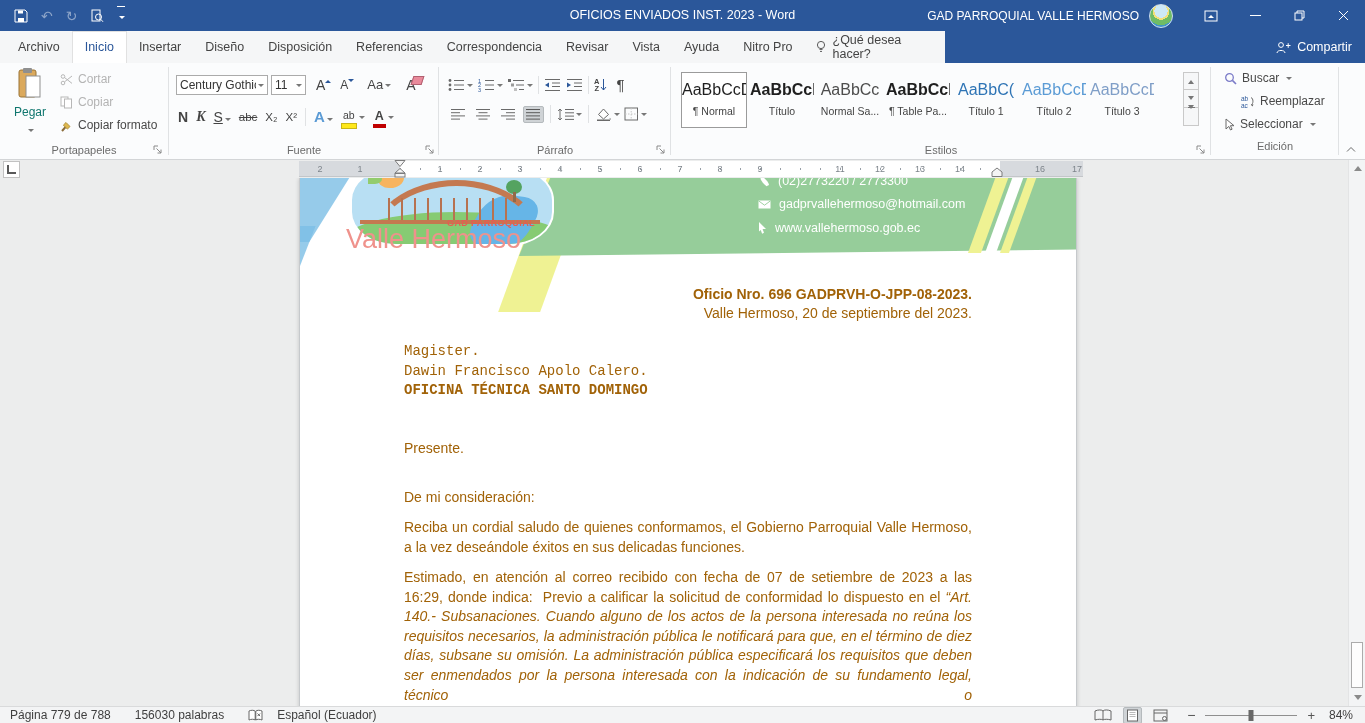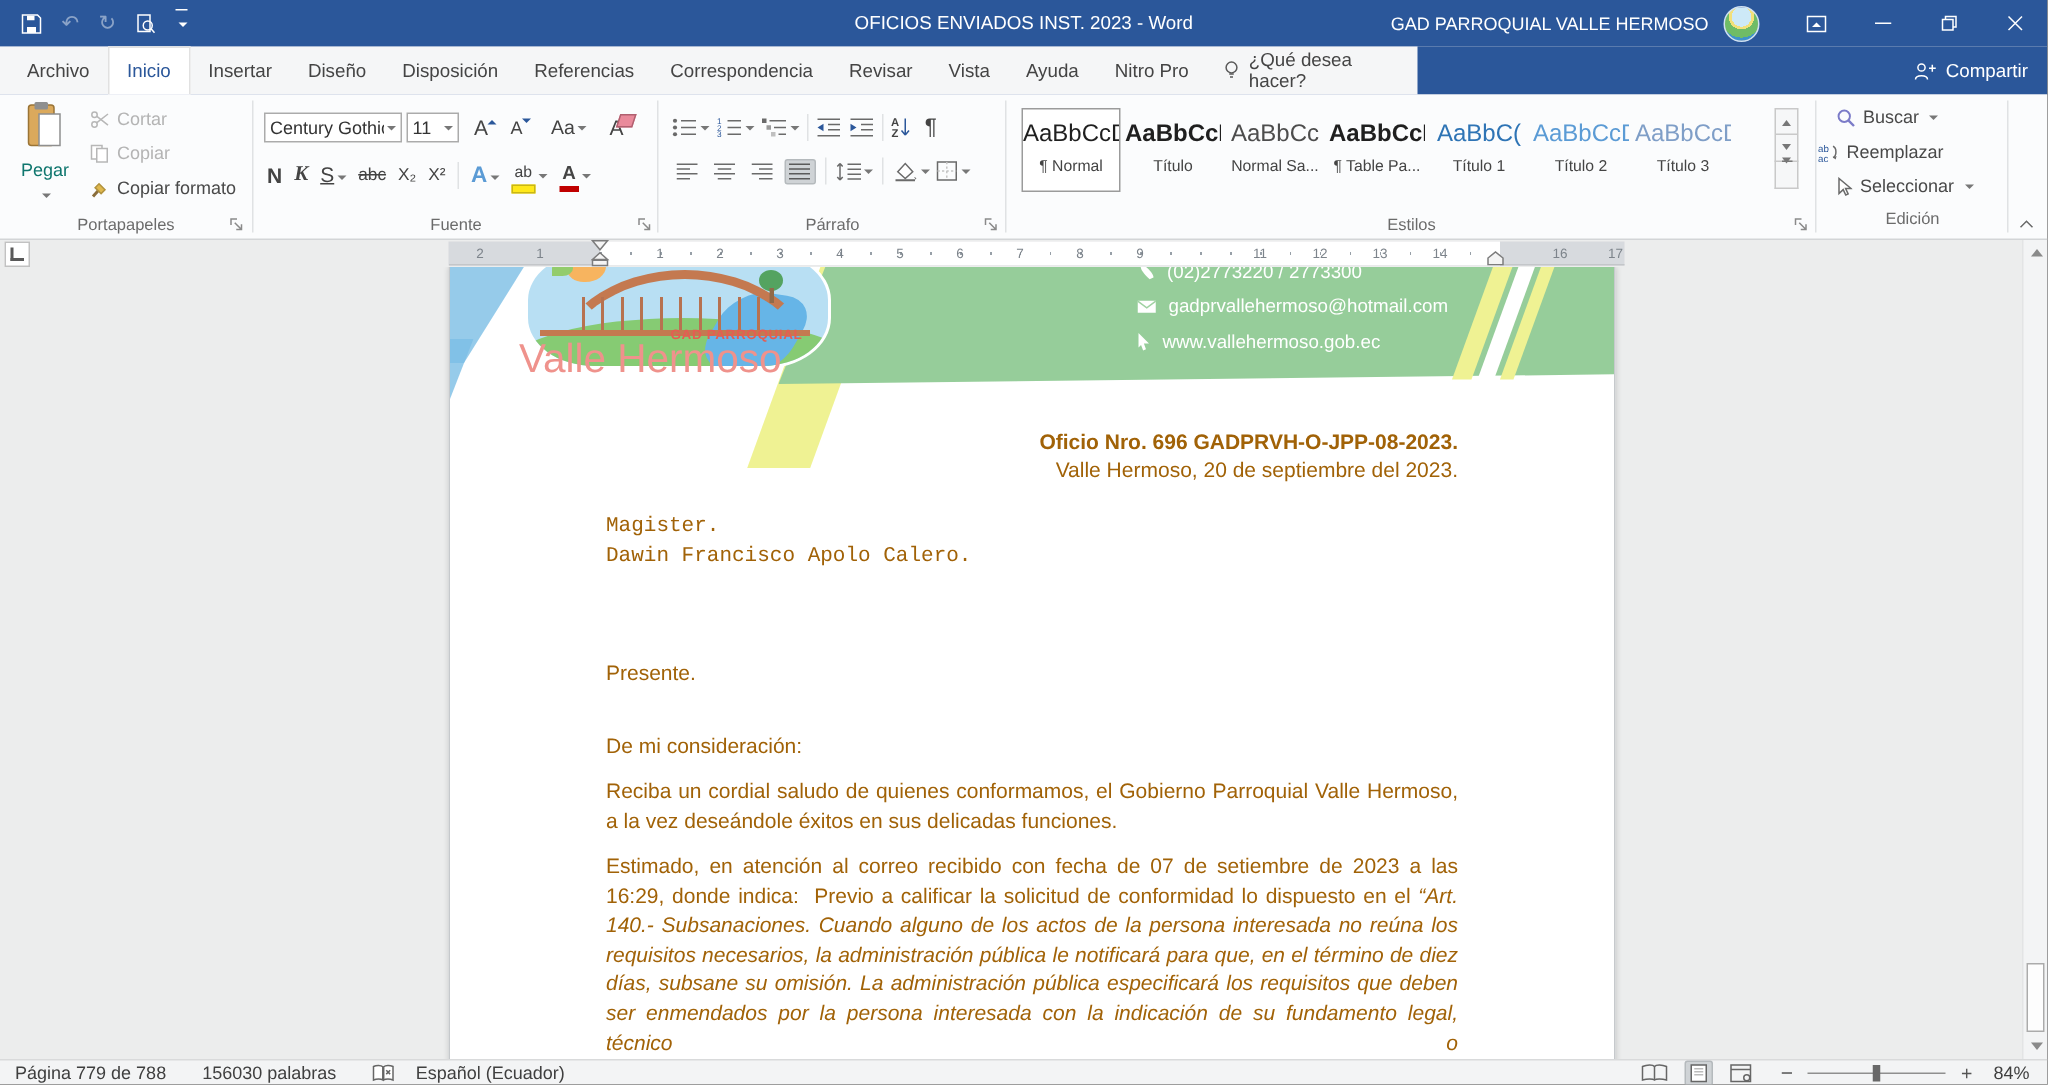--- a/index.html
+++ b/index.html
@@ -467,21 +467,21 @@
       <div class="abs rbtn-row" style="left:12px;top:8px;">
         <span>
           <svg width="13" height="13">
               <circle cx="5.5" cy="5.5" r="3.8" fill="none" stroke="#7b7bc8" stroke-width="1.3"></circle>
               <line x1="8.4" y1="8.4" x2="12" y2="12" stroke="#7b7bc8" stroke-width="1.6"></line>
             </svg>
         </span>
         <span>Buscar</span>
           <span class="dda"></span>
       </div>
-      <div class="abs rbtn-row" style="left:0;top:31px;text-align:center;">
+      <div class="abs rbtn-row" style="left:29px;top:31px;text-align:center;">
         <span>
           <svg width="14" height="13">
               <text x="0" y="6" font-size="6.5" fill="#2b579a" font-family="sans-serif">ab</text>
               <text x="0" y="13" font-size="6.5" fill="#2b579a" font-family="sans-serif">ac</text>
               <path d="M10 2.5c2.6 1 2.6 6.5 0 7.5" fill="none" stroke="#6a6a6a"></path>
               <path d="M10 10l2.4-1-.6 2.4z" fill="#6a6a6a"></path>
             </svg>
         </span>
         <span>Reemplazar</span>
       </div>
@@ -598,20 +598,21 @@
           <span>www.vallehermoso.gob.ec</span>
         </div>
       </div>
 
       <div class="abs doctext" style="left:104px;top:107px;width:568px;text-align:right;font-weight:bold;">Oficio Nro. 696 GADPRVH-O-JPP-08-2023.</div>
       <div class="abs doctext" style="left:104px;top:126px;width:568px;text-align:right;">Valle Hermoso, 20 de septiembre del 2023.</div>
 
       <div class="abs doctext" style="left:104px;top:164px;width:568px;font-family:Liberation Mono, monospace;">
         <div>Magister.</div>
         <div>Dawin Francisco Apolo Calero.</div>
+        <div style="font-weight:bold;">OFICINA TÉCNICA SANTO DOMINGO</div>
       </div>
 
       <div class="abs doctext" style="left:104px;top:261px;">Presente.</div>
       <div class="abs doctext" style="left:104px;top:310px;">De mi consideración:</div>
 
       <div class="abs doctext" style="left:104px;top:340px;width:568px;text-align:justify;">Reciba un cordial saludo de quienes conformamos, el Gobierno Parroquial Valle Hermoso, a la vez deseándole éxitos en sus delicadas funciones.</div>
 
       <div class="abs doctext" style="left:104px;top:390px;width:568px;text-align:justify;text-align-last:justify;">
         <span>Estimado, en atención al correo recibido con fecha de 07 de setiembre de 2023 a las 16:29, donde indica:&nbsp; Previo a calificar la solicitud de conformidad lo dispuesto en el </span><span style="font-style:italic;">“Art. 140.- Subsanaciones. Cuando alguno de los actos de la persona interesada no reúna los requisitos necesarios, la administración pública le notificará para que, en el término de diez días, subsane su omisión. La administración pública especificará los requisitos que deben ser enmendados por la persona interesada con la indicación de su fundamento legal, técnico o</span>
       </div>

